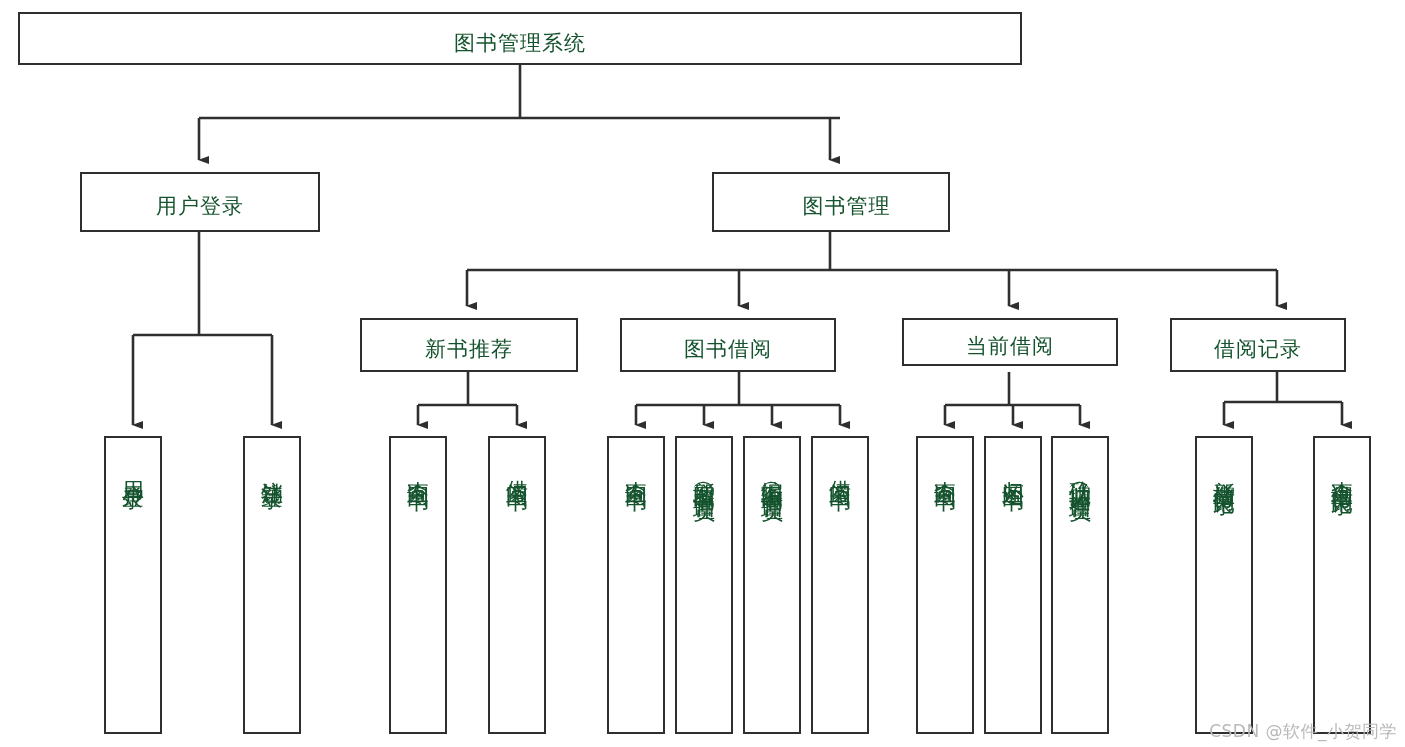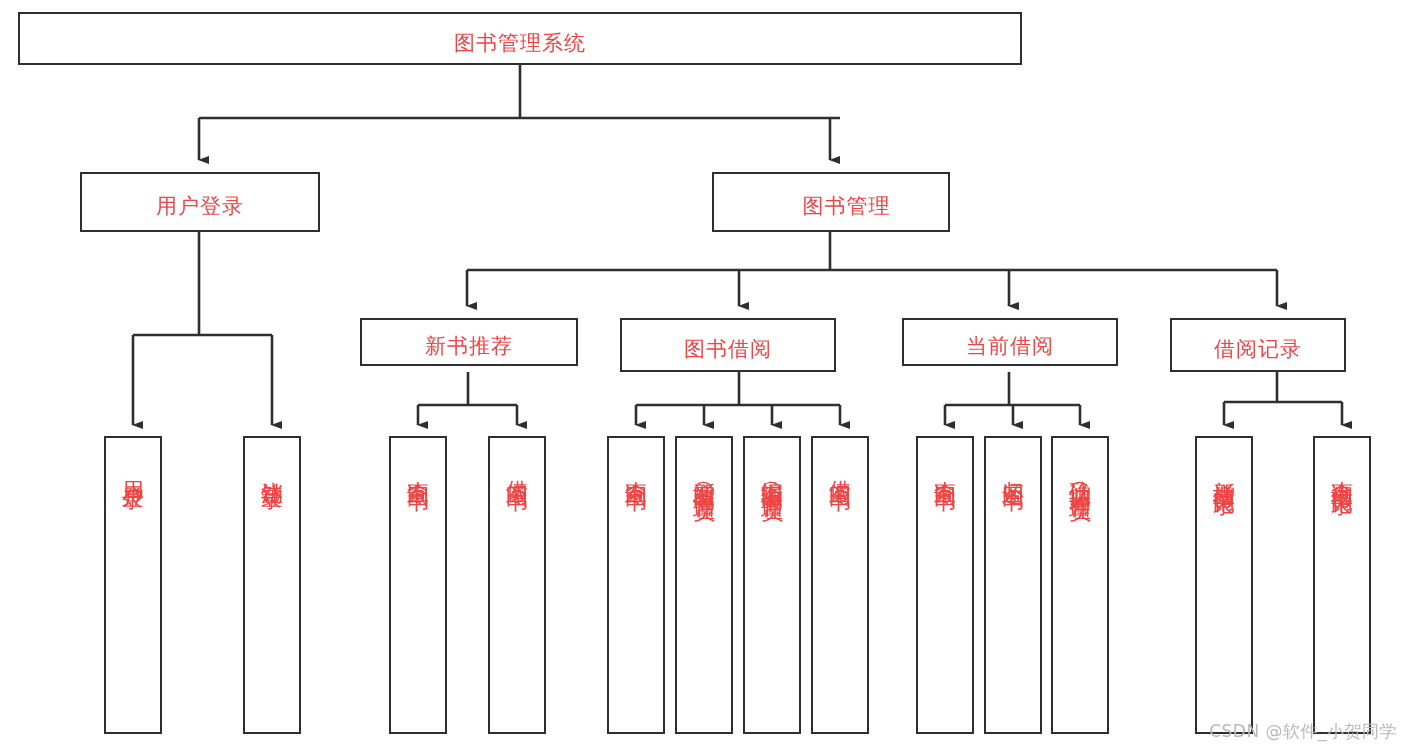--- a/index.html
+++ b/index.html
@@ -30,21 +30,21 @@
     box-sizing: border-box;
     background: #ffffff;
     border: 2px solid #2f2f2f;
     display: flex;
     align-items: center;
     justify-content: center;
     z-index: 2;
   }
   .node-label {
     font-size: 21px;
-    color: #ef4444;
+    color: #14532d;
     line-height: 1.18;
     letter-spacing: 1px;
     white-space: nowrap;
     text-align: left;
     margin-top: 9px;
   }
   
   .leaf {
     align-items: flex-start;
     justify-content: center;
@@ -130,21 +130,21 @@
     <span class="node-label">图书管理系统</span>
   </div>
 
   <div class="node" style="left:80px; top:172px; width:240px; height:60px;">
     <span class="node-label">用户登录</span>
   </div>
   <div class="node" style="left:712px; top:172px; width:238px; height:60px;padding-left:31px;">
     <span class="node-label">图书管理</span>
   </div>
 
-  <div class="node" style="left:360px; top:318px; width:218px; height:48px;">
+  <div class="node" style="left:360px; top:318px; width:218px; height:54px;">
     <span class="node-label">新书推荐</span>
   </div>
   <div class="node" style="left:620px; top:318px; width:216px; height:54px;">
     <span class="node-label">图书借阅</span>
   </div>
   <div class="node" style="left:902px; top:318px; width:216px; height:48px;">
     <span class="node-label">当前借阅</span>
   </div>
   <div class="node" style="left:1170px; top:318px; width:176px; height:54px;">
     <span class="node-label">借阅记录</span>

